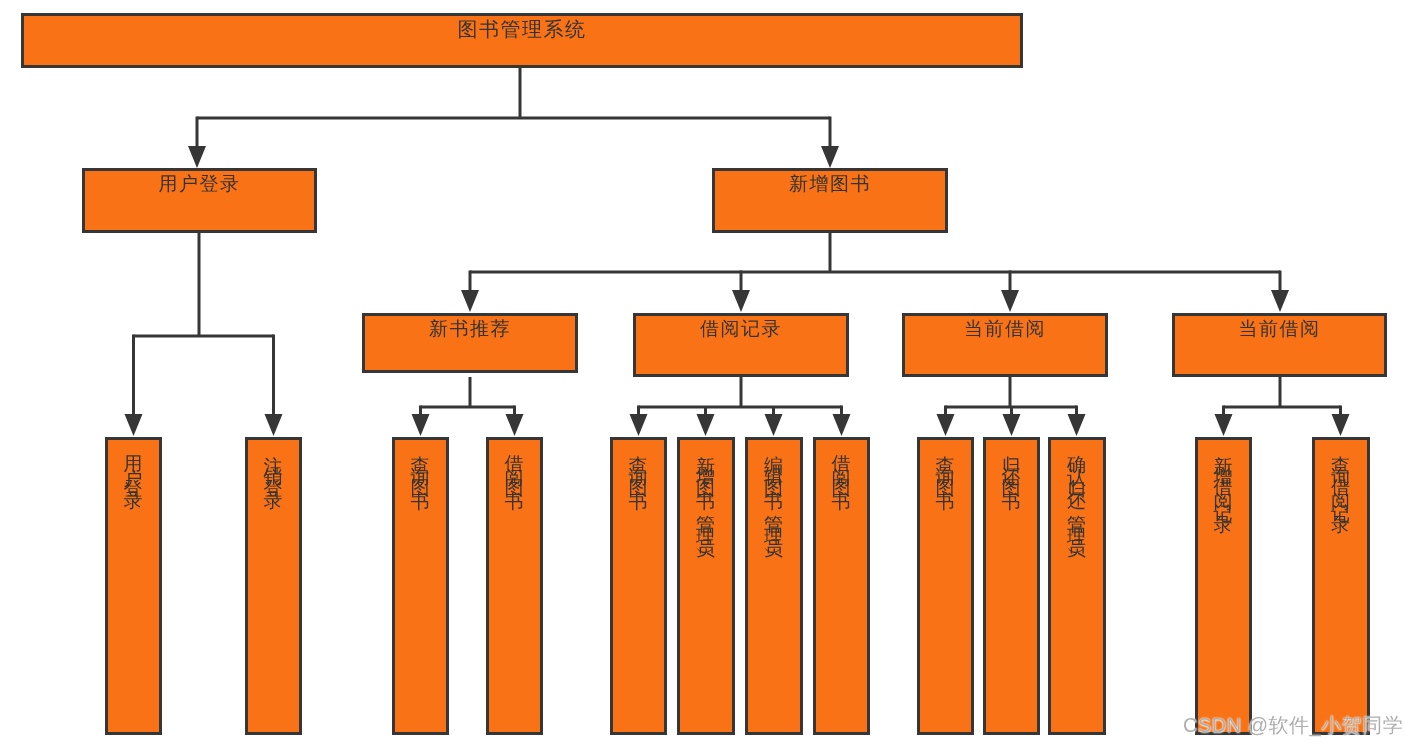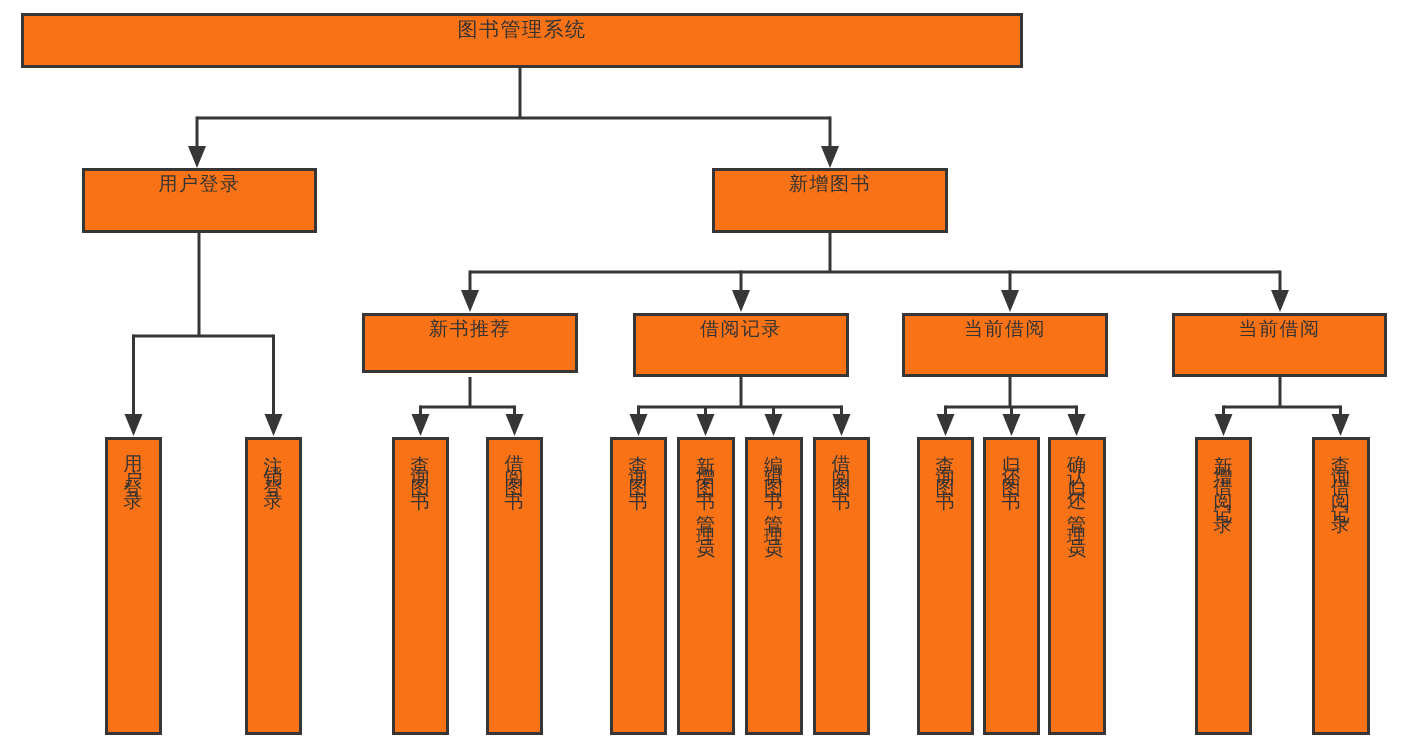--- a/index.html
+++ b/index.html
@@ -159,13 +159,14 @@
     <span class="vtext">确认归还（管理员）</span>
   </div>
 
   <div class="box vbox" style="left:1195px;top:437px;width:57px;height:298px">
     <span class="vtext">新增借阅记录</span>
   </div>
   <div class="box vbox" style="left:1312px;top:437px;width:58px;height:298px">
     <span class="vtext">查询借阅记录</span>
   </div>
 
+  <div class="watermark">CSDN @软件_小贺同学</div>
 </div>
 
 </body></html>

